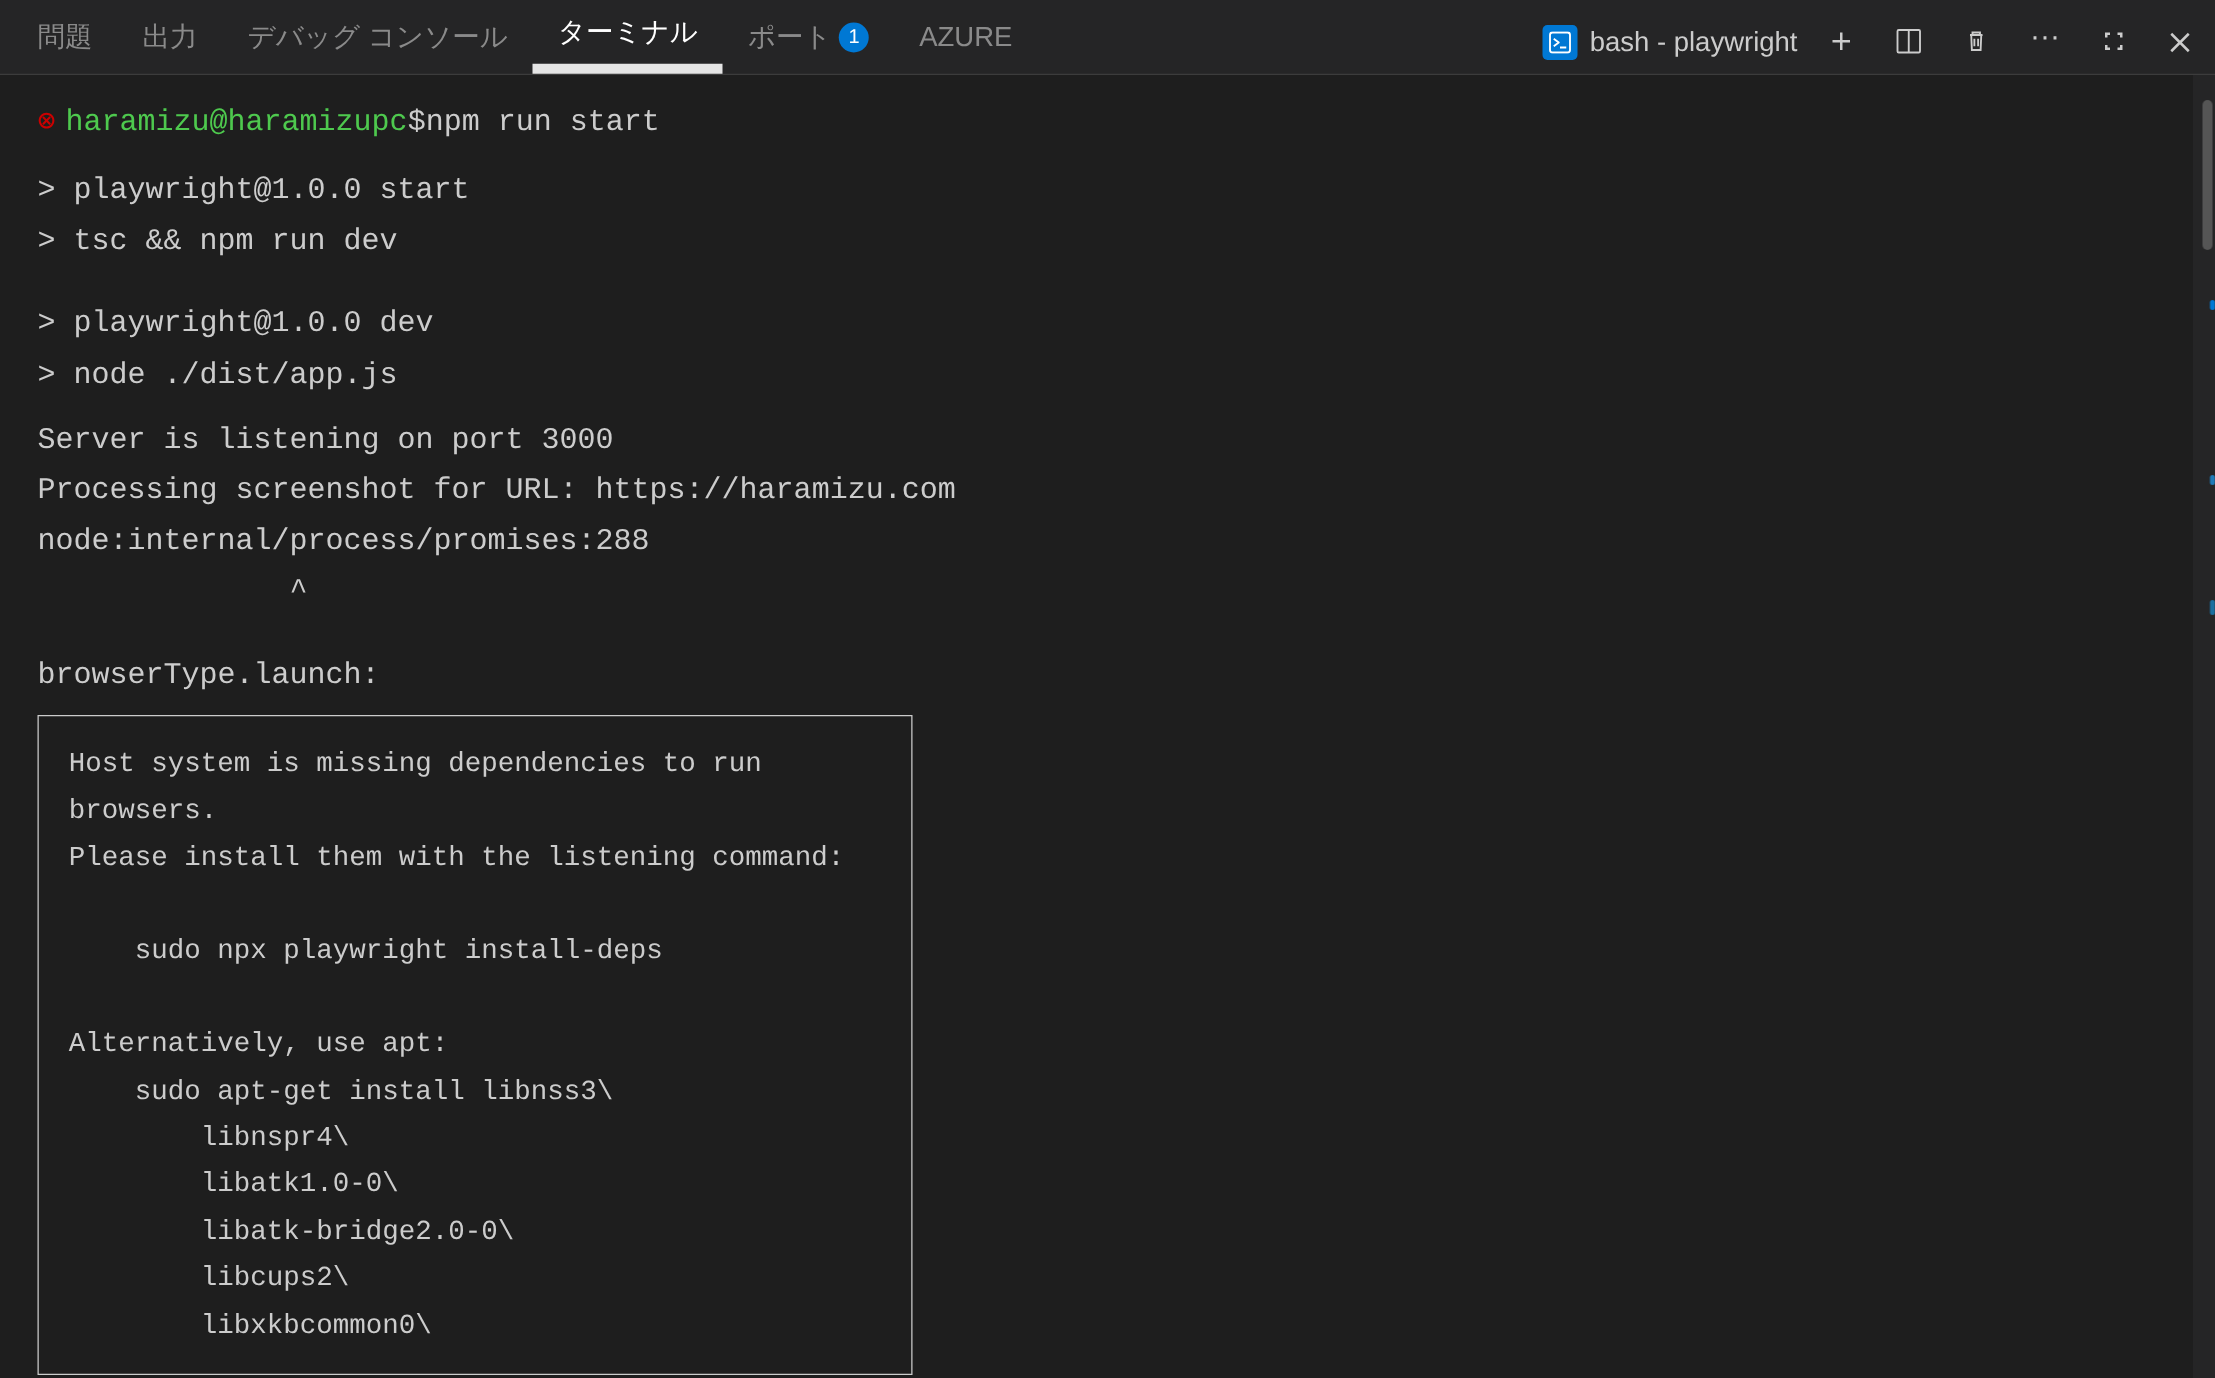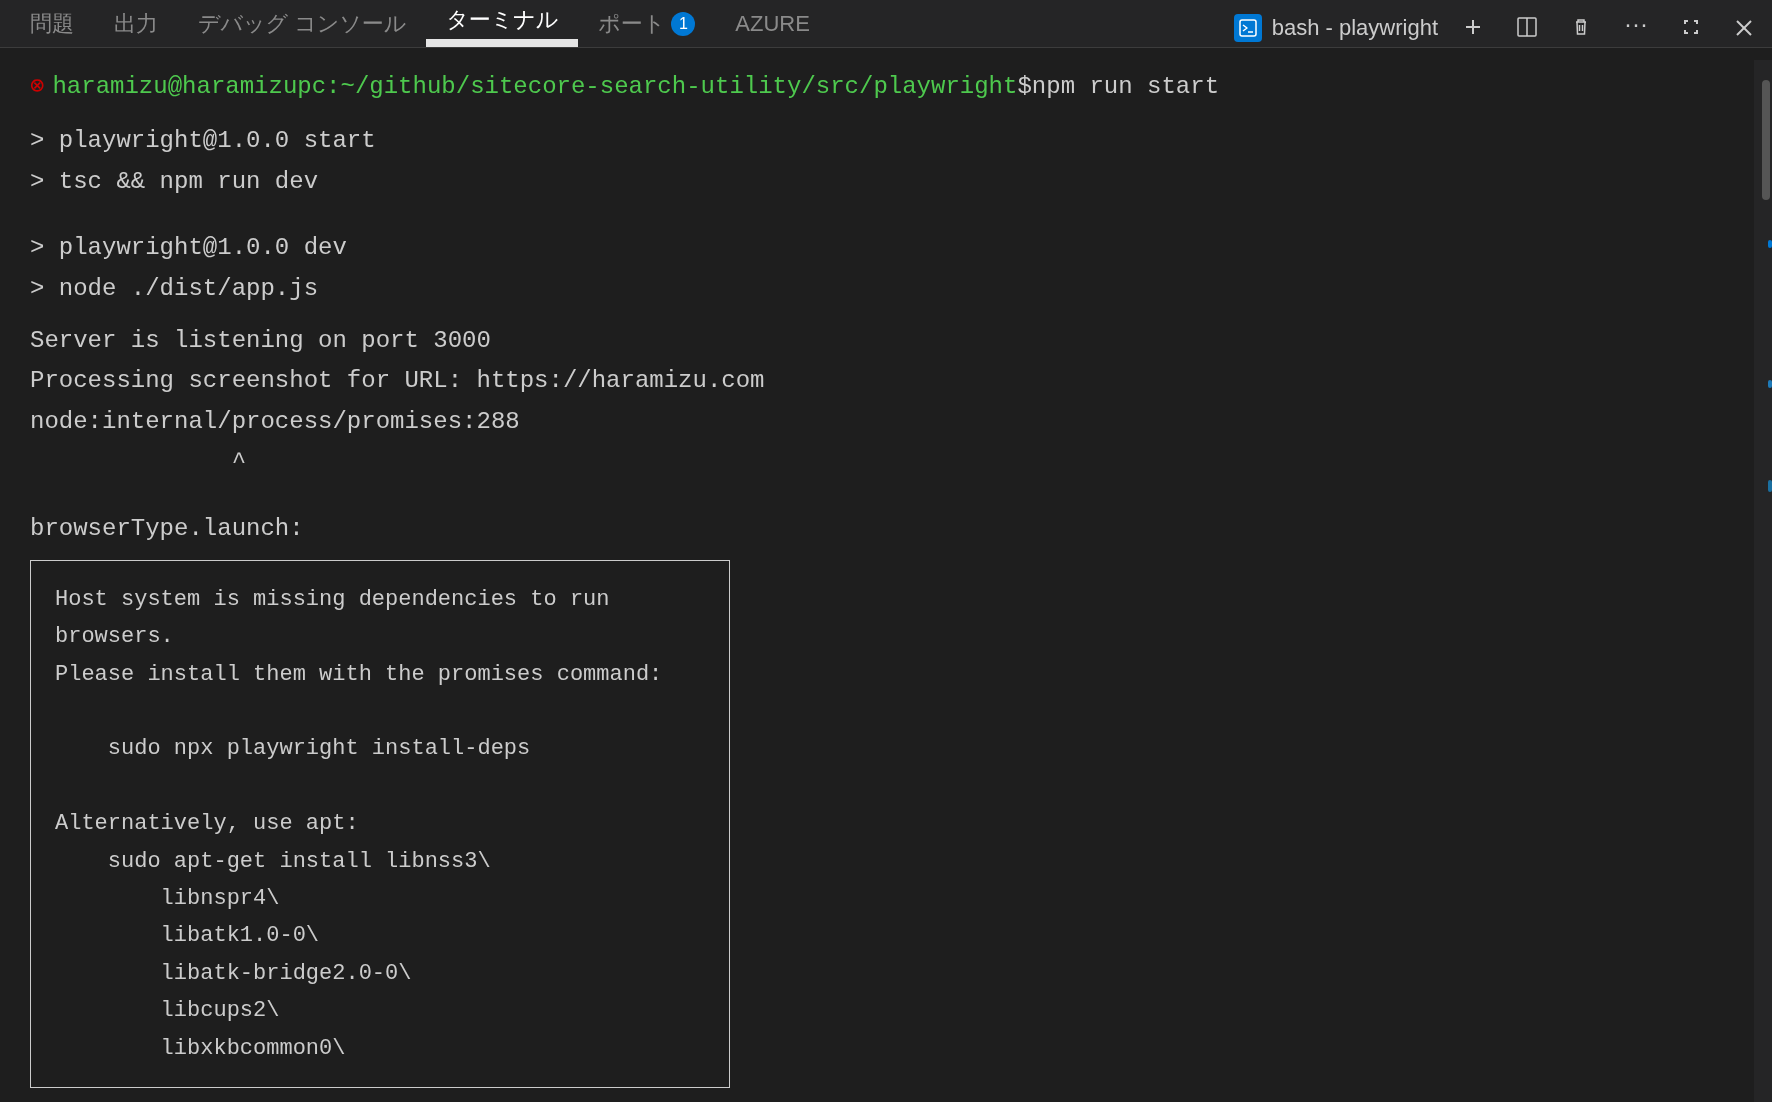--- a/index.html
+++ b/index.html
@@ -13,21 +13,21 @@
       height: 1102px;
       background-color: #1e1e1e;
       font-family: 'Courier New', Courier, monospace;
       overflow: hidden;
     }
 
     .tab-bar {
       display: flex;
       align-items: center;
       background-color: #252526;
-      height: 48px;
+      height: 60px;
       padding: 0 10px;
       border-bottom: 1px solid #3c3c3c;
       position: relative;
     }
 
     .tab-item {
       color: #8a8a8a;
       font-size: 22px;
       padding: 0 20px;
       height: 100%;
@@ -227,21 +227,20 @@
       </svg>
     </button>
   </div>
 </div>
 
 <div class="terminal-content">
 
   <div class="prompt-line">
     <span style="color:#cc0000; margin-right:8px;">⊗</span>
     <span class="prompt-user">haramizu@haramizupc</span>
-    <span class="prompt-path">:~/github/sitecore-search-utility/src/playwright</span>
     <span class="prompt-dollar">$</span>
     <span class="prompt-cmd"> npm run start</span>
   </div>
 
   <div class="small-spacing"></div>
 
   <div class="output-line">&gt; playwright@1.0.0 start</div>
   <div class="output-line">&gt; tsc &amp;&amp; npm run dev</div>
 
   <div class="section-spacing"></div>
@@ -255,21 +254,21 @@
   <div class="output-line">Processing screenshot for URL: https://haramizu.com</div>
   <div class="output-line">node:internal/process/promises:288</div>
   <div class="output-line" style="padding-left: 0;">&nbsp;&nbsp;&nbsp;&nbsp;&nbsp;&nbsp;&nbsp;&nbsp;&nbsp;&nbsp;&nbsp;&nbsp;&nbsp;&nbsp;^</div>
 
   <div class="section-spacing"></div>
 
   <div class="output-line">browserType.launch:</div>
 
   <div class="error-box">
     <div>Host system is missing dependencies to run browsers.</div>
-    <div>Please install them with the promises command:</div>
+    <div>Please install them with the listening command:</div>
     <div>&nbsp;</div>
     <div>&nbsp;&nbsp;&nbsp;&nbsp;sudo npx playwright install-deps</div>
     <div>&nbsp;</div>
     <div>Alternatively, use apt:</div>
     <div>&nbsp;&nbsp;&nbsp;&nbsp;sudo apt-get install libnss3\</div>
     <div>&nbsp;&nbsp;&nbsp;&nbsp;&nbsp;&nbsp;&nbsp;&nbsp;libnspr4\</div>
     <div>&nbsp;&nbsp;&nbsp;&nbsp;&nbsp;&nbsp;&nbsp;&nbsp;libatk1.0-0\</div>
     <div>&nbsp;&nbsp;&nbsp;&nbsp;&nbsp;&nbsp;&nbsp;&nbsp;libatk-bridge2.0-0\</div>
     <div>&nbsp;&nbsp;&nbsp;&nbsp;&nbsp;&nbsp;&nbsp;&nbsp;libcups2\</div>
     <div>&nbsp;&nbsp;&nbsp;&nbsp;&nbsp;&nbsp;&nbsp;&nbsp;libxkbcommon0\</div>

